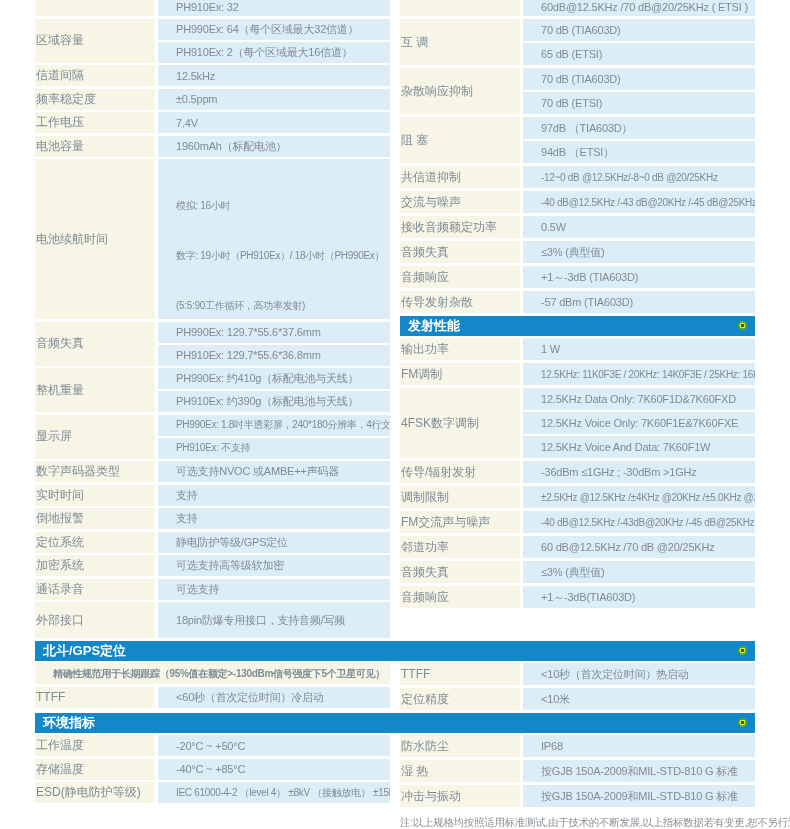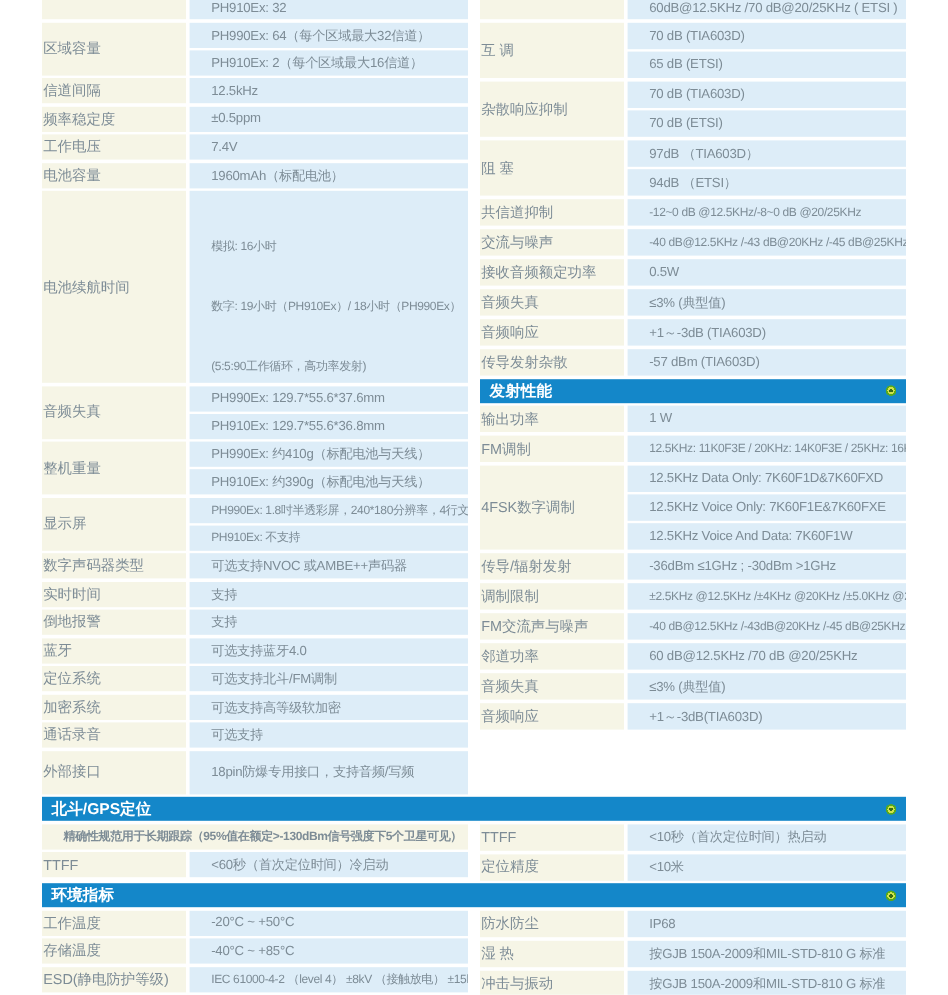--- a/index.html
+++ b/index.html
@@ -128,29 +128,23 @@
               <div class="val">支持</div>
             </div>
           </div>
           <div class="row">
             <div class="lab">倒地报警</div>
             <div class="vals">
               <div class="val">支持</div>
             </div>
           </div>
           <div class="row">
-            <div class="lab">蓝牙</div>
-            <div class="vals">
-              <div class="val">可选支持蓝牙4.0</div>
-            </div>
-          </div>
-          <div class="row">
             <div class="lab">定位系统</div>
             <div class="vals">
-              <div class="val">可选支持北斗/FM调制</div>
+              <div class="val">静电防护等级/GPS定位</div>
             </div>
           </div>
           <div class="row">
             <div class="lab">加密系统</div>
             <div class="vals">
               <div class="val">可选支持高等级软加密</div>
             </div>
           </div>
           <div class="row">
             <div class="lab">通话录音</div>

